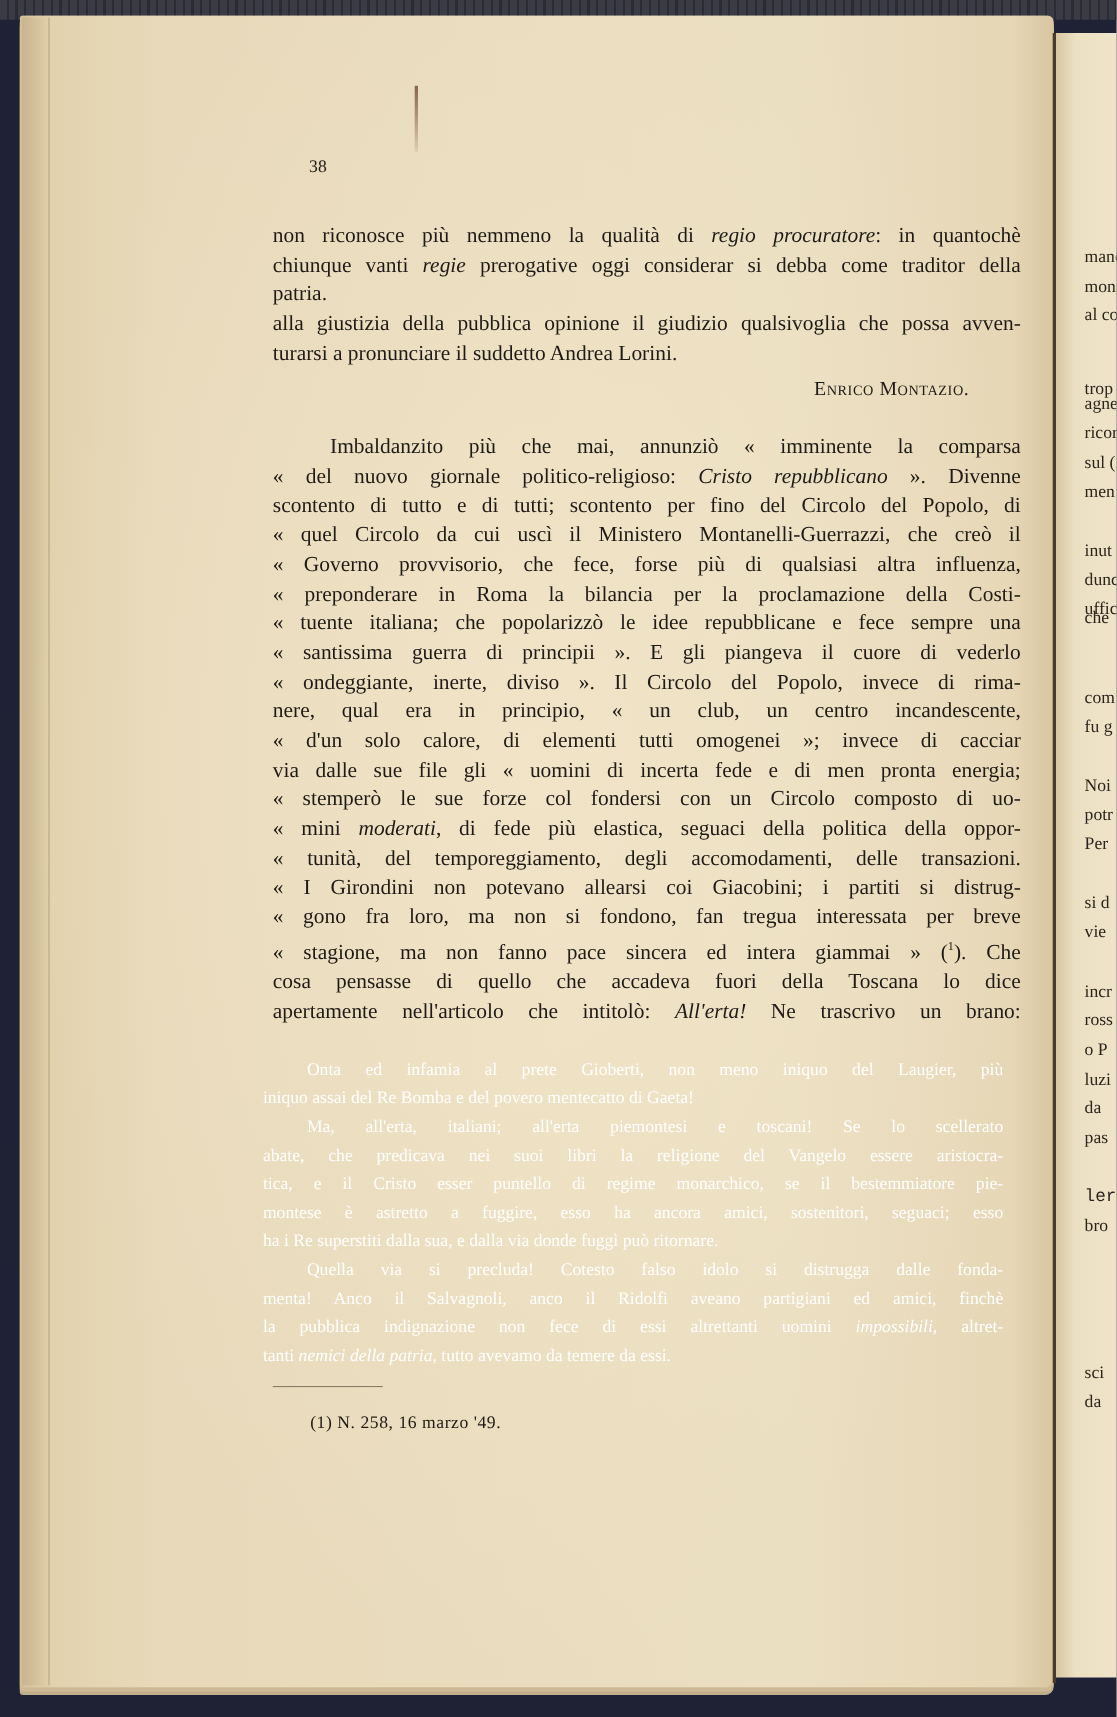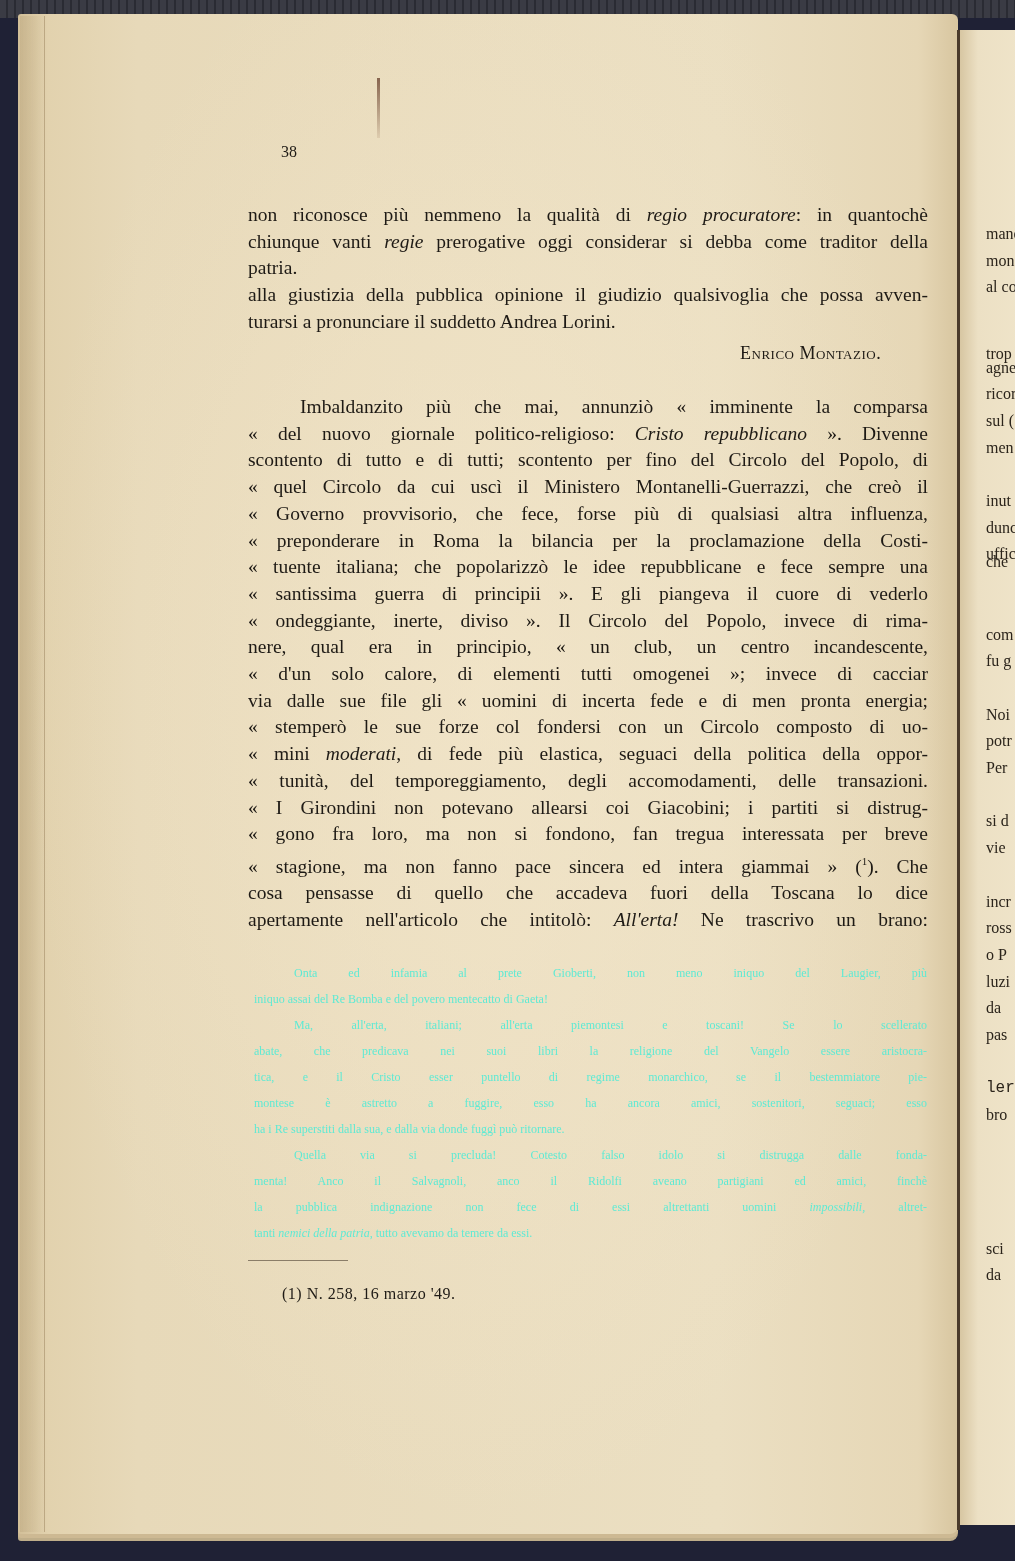--- a/index.html
+++ b/index.html
@@ -50,22 +50,22 @@
     font-size: 19.5px; line-height: 26.7px;
   }
   .line { display: block; white-space: nowrap; text-align: justify; text-align-last: justify; }
   .line.last { text-align-last: left; }
   .line.indent { padding-left: 52px; }
   .signature {
     position: absolute; left: 740px; top: 343px; font-size: 18px; color: #1e1a15;
     font-variant: small-caps; letter-spacing: 0.5px;
   }
   .quote-block {
-    position: absolute; left: 254px; width: 673px; color: #5eead4;
-    font-size: 12px; line-height: 26px;
+    position: absolute; left: 239px; width: 673px; color: #ffffff;
+    font-size: 16px; line-height: 26px;
   }
   .quote-block .line.indent { padding-left: 40px; }
   i { font-style: italic; }
   .footnote-rule {
     position: absolute; left: 248px; top: 1260px; width: 100px; height: 1px; background: #8a7d68;
   }
   .footnote {
     position: absolute; left: 282px; top: 1285px; font-size: 16px; color: #1e1a15;
     letter-spacing: 0.5px;
   }

